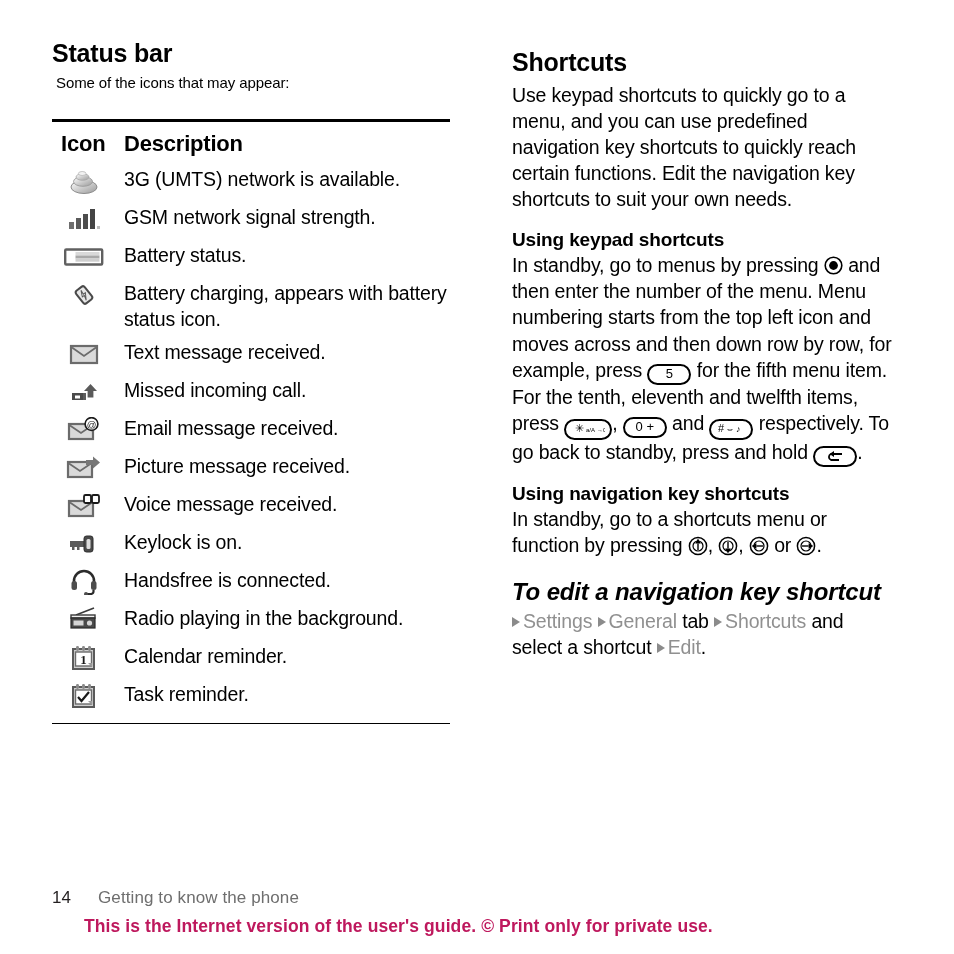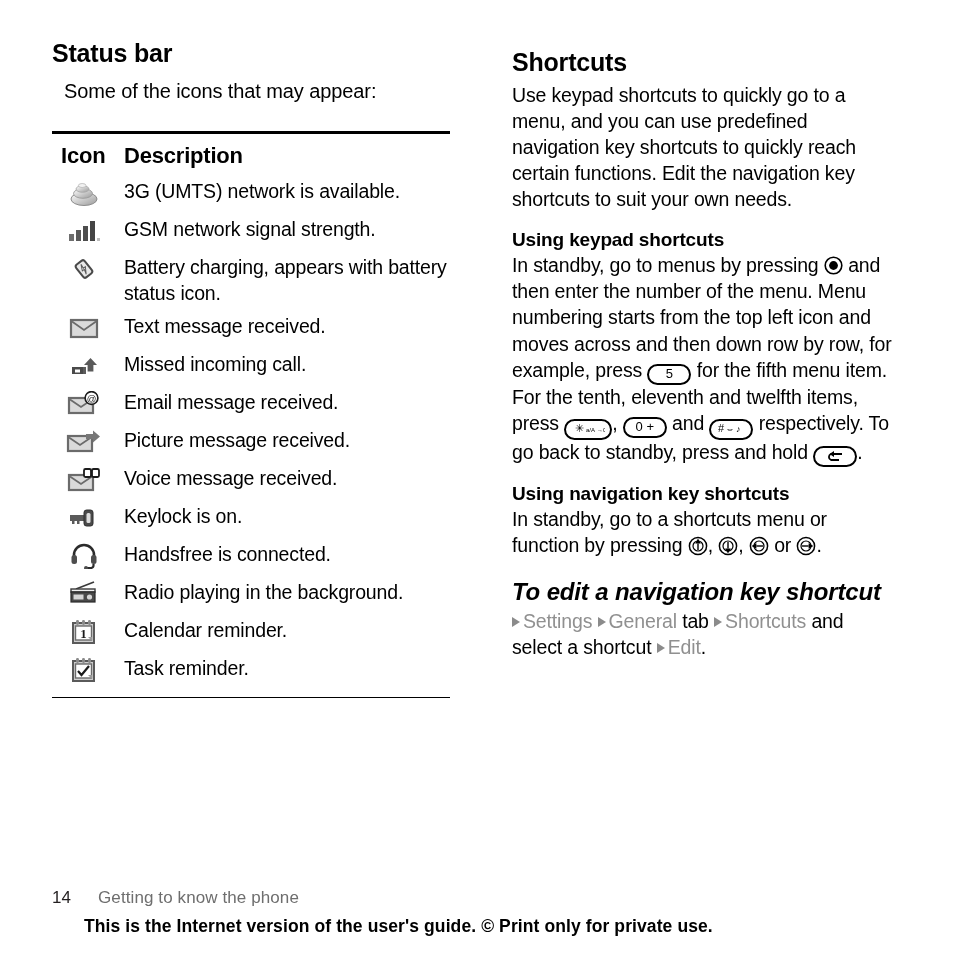--- a/index.html
+++ b/index.html
@@ -39,22 +39,22 @@
   h1.sec-title {
     font-size: 25px;
     font-weight: bold;
     margin: 0 0 7px 0;
     letter-spacing: -0.2px;
     line-height: 1.05;
   }
   .left-indent { margin-left: 17px; }
 
   p.intro {
-    font-size: 20px;
-    margin: 12px;
+    font-size: 15px;
+    margin: 4px;
     line-height: 1.34;
     letter-spacing: -0.1px;
   }
 
   h2.sub-title {
     font-size: 19px;
     font-weight: bold;
     margin: 17px 0 1px 0;
     letter-spacing: -0.15px;
   }
@@ -184,21 +184,21 @@
   .foot-page {
     display: inline-block;
     width: 46px;
   }
   .foot-chapter { color: #6e6e6e; }
   .foot-notice {
     margin-top: 8px;
     margin-left: 32px;
     font-size: 17.5px;
     font-weight: bold;
-    color: #000000;
+    color: #be185d;
     letter-spacing: 0.1px;
   }
 </style>
 </head>
 <body>
 
 <div class="page">
 
   <div class="col-left">
 
@@ -248,20 +248,34 @@
                   <rect x="9" y="12" width="5" height="11" fill="#5a5a5a"></rect>
                   <rect x="16" y="8" width="5" height="15" fill="#4d4d4d"></rect>
                   <rect x="23" y="3" width="5" height="20" fill="#444444"></rect>
                   <rect x="30" y="20" width="3" height="3" fill="#bdbdbd"></rect>
                 </svg>
               </div>
             </td>
             <td class="desc">GSM network signal strength.</td>
           </tr>
 
+          <tr>
+            <td class="ic">
+              <div class="iconbox">
+                <svg width="40" height="22" viewBox="0 0 40 22">
+                  <rect x="1.2" y="3.5" width="37" height="15" rx="1" fill="#ffffff" stroke="#606060" stroke-width="2.4"></rect>
+                  <rect x="4.5" y="6.5" width="6.5" height="9" fill="#ffffff"></rect>
+                  <rect x="11.5" y="6" width="24" height="3.5" fill="#d9d9d9"></rect>
+                  <rect x="11.5" y="9.5" width="24" height="3" fill="#a8a8a8"></rect>
+                  <rect x="11.5" y="12.5" width="24" height="3.2" fill="#cfcfcf"></rect>
+                </svg>
+              </div>
+            </td>
+            <td class="desc">Battery status.</td>
+          </tr>
 
           <tr>
             <td class="ic">
               <div class="iconbox">
                 <svg width="26" height="26" viewBox="0 0 26 26">
                   <g transform="rotate(-38 13 13)">
                     <rect x="7.5" y="5" width="11" height="16" rx="2.5" fill="#e8e8e8" stroke="#4a4a4a" stroke-width="2"></rect>
                     <path d="M13.5 7.5 L10.5 13.5 L13 13.5 L11.5 18.5 L15.5 12 L13 12 Z" fill="#ffffff" stroke="#5a5a5a" stroke-width="1"></path>
                   </g>
                 </svg>

